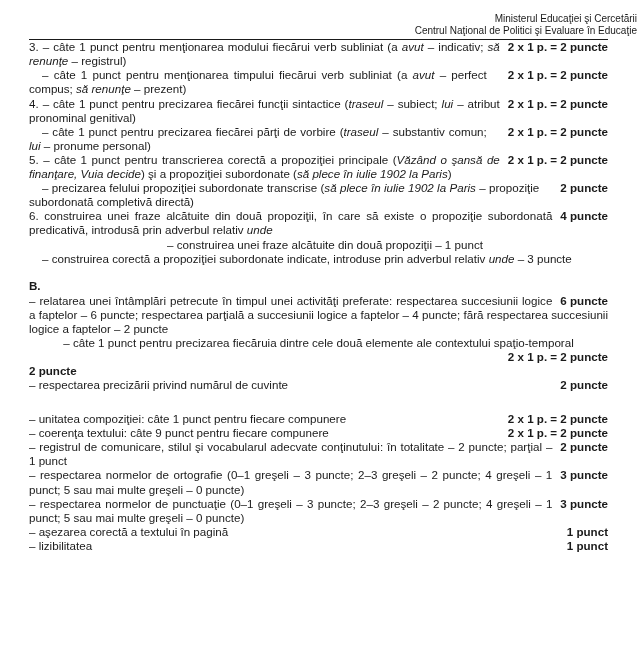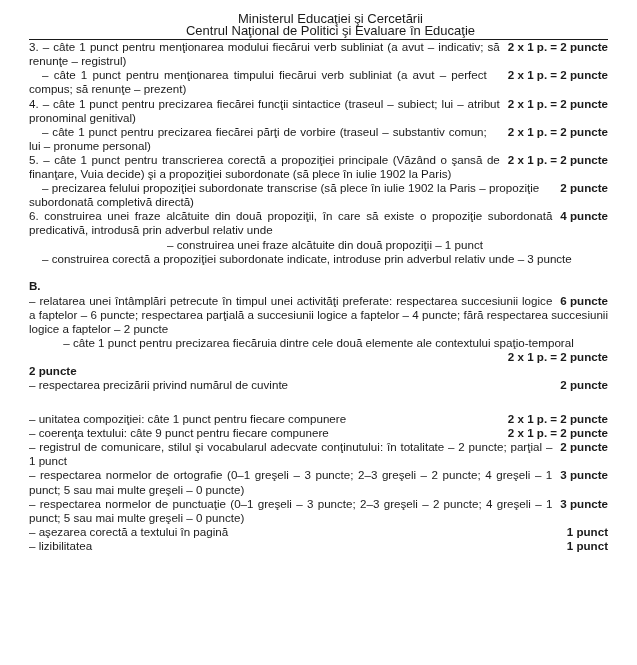--- a/index.html
+++ b/index.html
@@ -19,22 +19,22 @@
   .page {
     position: relative;
     width: 637px;
     height: 665px;
     box-sizing: border-box;
   }
 
   
   .doc-header {
     padding-top: 13px;
-    text-align: center;
-    font-size: 13px;
+    text-align: right;
+    font-size: 10px;
     line-height: 11.6px;
     color: #1a1a1a;
     padding-left: 24px;
   }
   .doc-header .hline {
     display: block;
   }
 
   .header-rule {
     border: 0;
@@ -64,21 +64,21 @@
     text-indent: 13px;
   }
 
   
   .pts {
     font-weight: bold;
     float: right;
     margin-left: 8px;
   }
 
-  .it { }
+  .it { font-style: italic; }
 
   .gap { height: 13.8px; }
   .gap-sm { height: 6px; }
 
   .section-label {
     font-weight: bold;
     margin: 0;
   }
 
   .clear { clear: both; }

